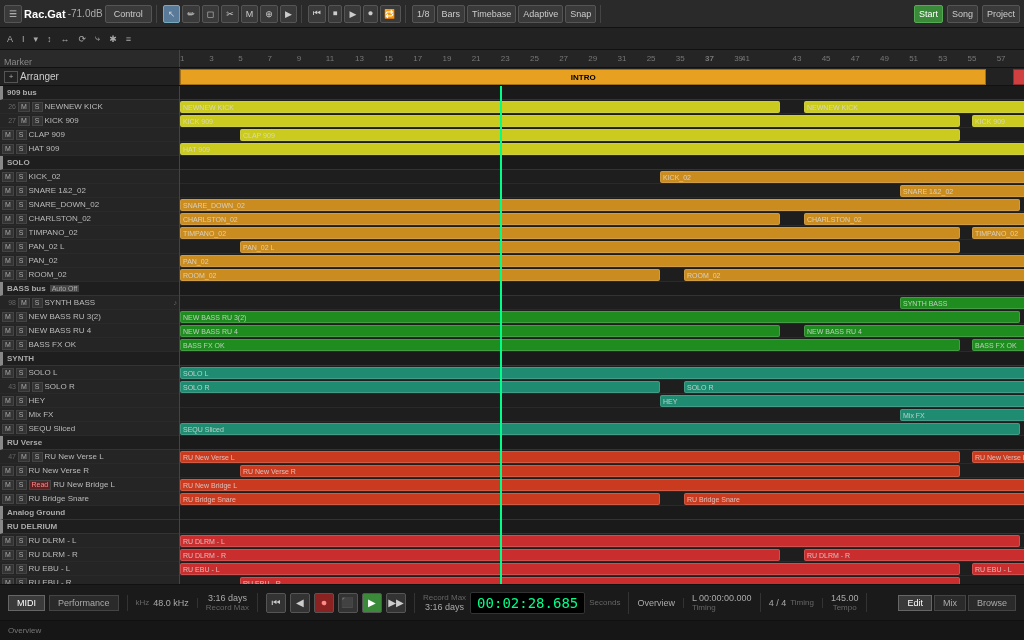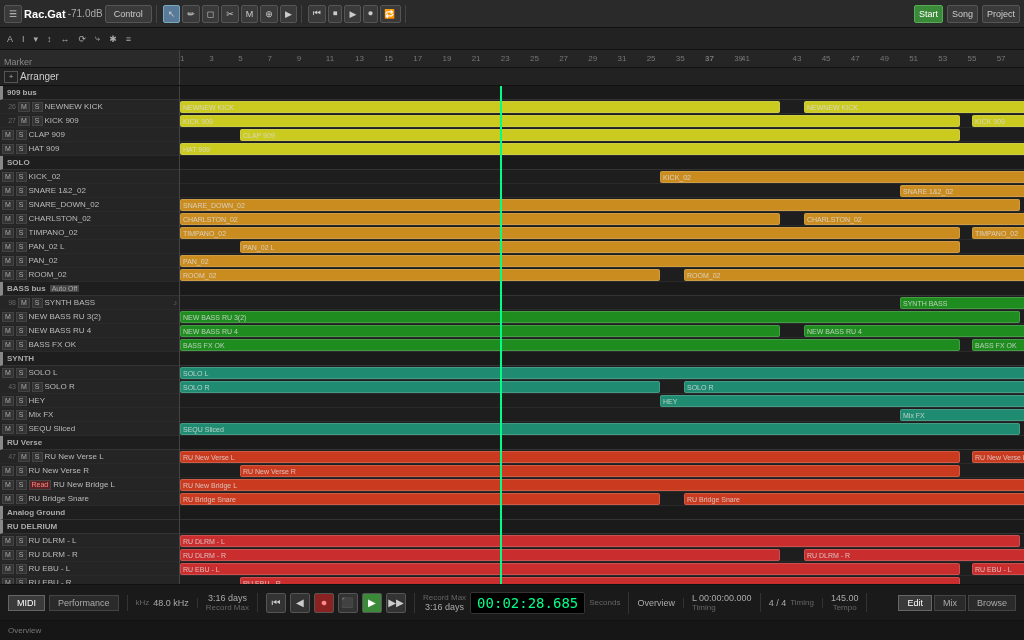--- a/index.html
+++ b/index.html
@@ -391,20 +391,27 @@
     <button class="toolbar-btn">M</button>
     <button class="toolbar-btn">⊕</button>
     <button class="toolbar-btn">▶</button>
   </div>
   <div class="toolbar-group">
     <button class="toolbar-btn">⏮</button>
     <button class="toolbar-btn">⏹</button>
     <button class="toolbar-btn">▶</button>
     <button class="toolbar-btn">⏺</button>
     <button class="toolbar-btn">🔁</button>
+  </div>
+  <div class="toolbar-group">
+    <span class="toolbar-btn">1/8</span>
+    <span class="toolbar-btn">Bars</span>
+    <span class="toolbar-btn">Timebase</span>
+    <span class="toolbar-btn">Adaptive</span>
+    <span class="toolbar-btn">Snap</span>
   </div>
   <div style="flex:1"></div>
   <button class="toolbar-btn start-btn">Start</button>
   <button class="toolbar-btn song-btn">Song</button>
   <button class="toolbar-btn project-btn">Project</button>
 </div>
 
 <div id="second-toolbar">
   <button class="tb2-btn">A</button>
   <button class="tb2-btn">I</button>
@@ -452,20 +459,24 @@
       <div class="ruler-tick" style="left: 787.5px;">55</div>
       <div class="ruler-tick" style="left: 816.667px;">57</div>
     </div>
 </div>
 
 <div id="section-labels">
   <div class="section-left">
     <button class="section-add-btn">+</button>
     <span>Arranger</span>
   </div>
+  <div class="sections-track" id="sections-track">
+  <div class="section-block" style="background-color: rgb(232, 160, 32); left: 0px; width: 806.4px;">INTRO</div>
+      <div class="section-block" style="background-color: rgb(208, 64, 64); left: 833.28px; width: 430.08px;">Beat</div>
+    </div>
 </div>
 
 <div id="main-area">
 
   <div id="track-list">
   <div class="track-group-header" style="border-left: 3px solid rgb(136, 136, 136);">
         <span class="track-group-label">909 bus</span>
       </div>
       <div class="track-row">
         <span class="track-number">26</span>

